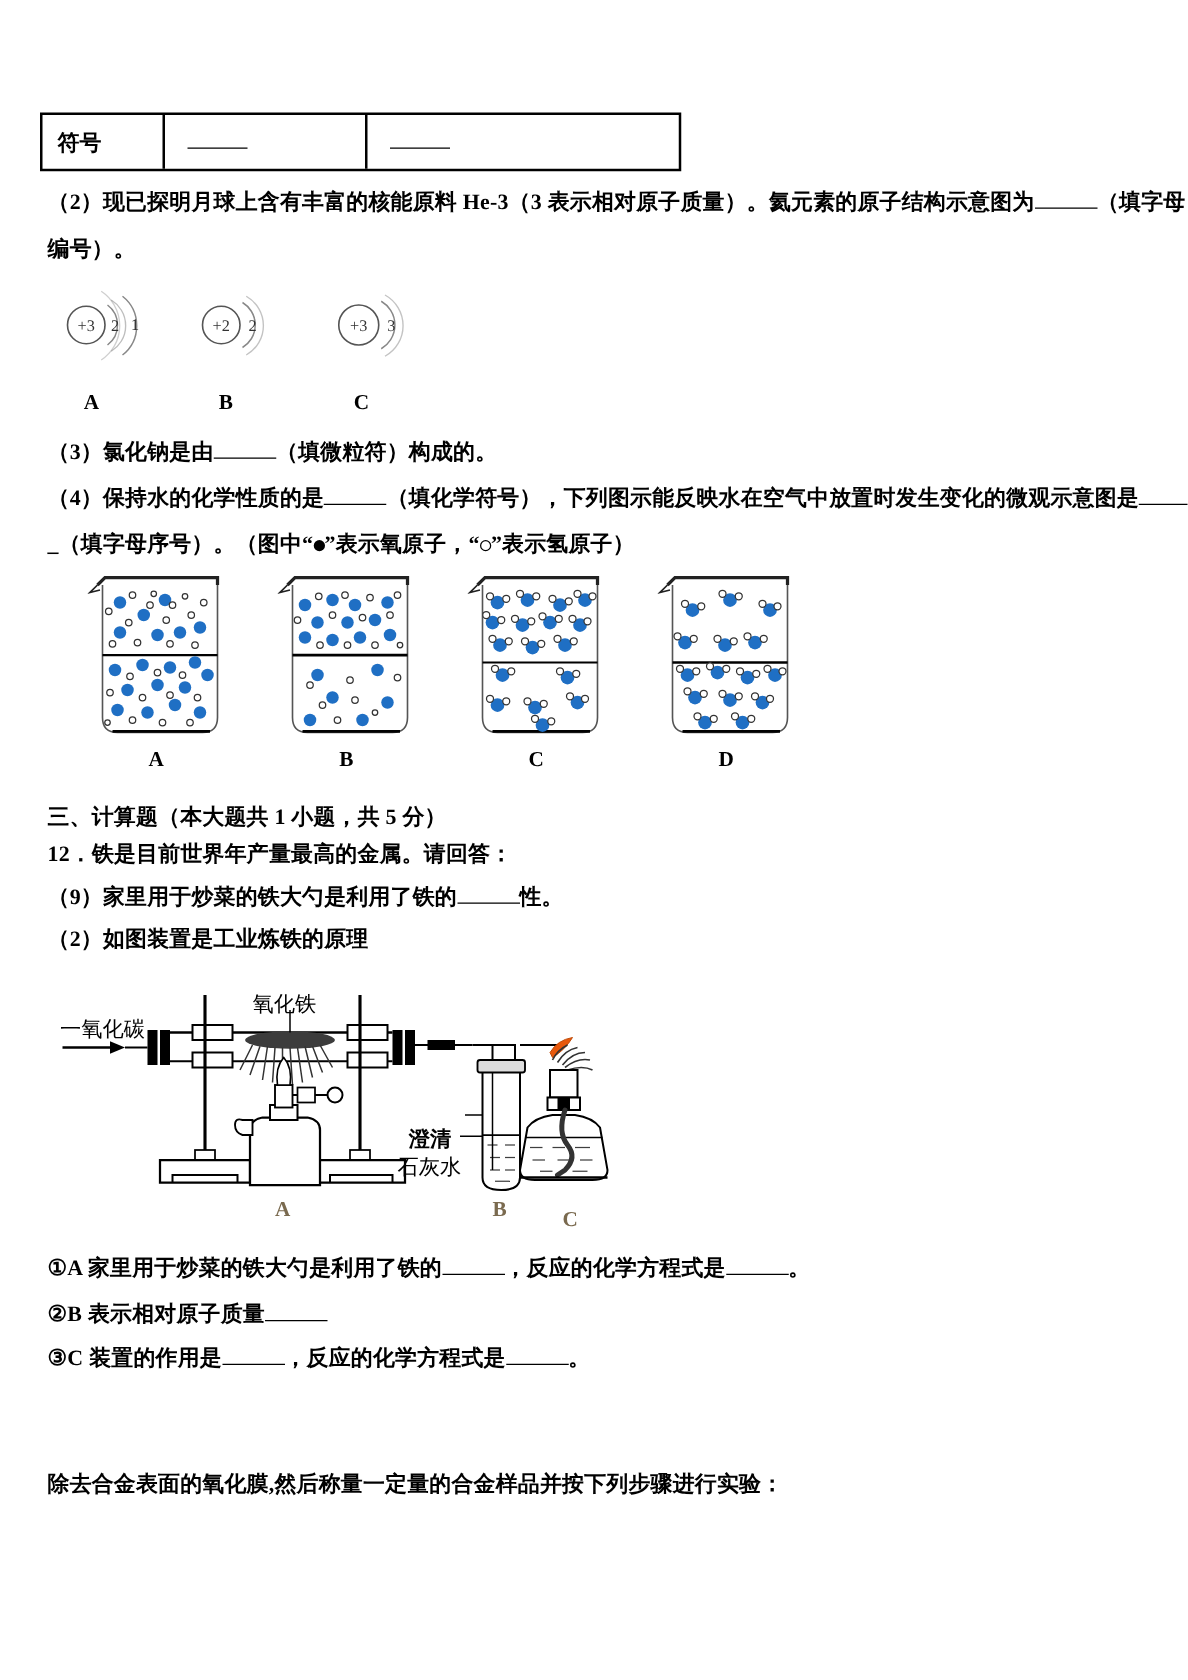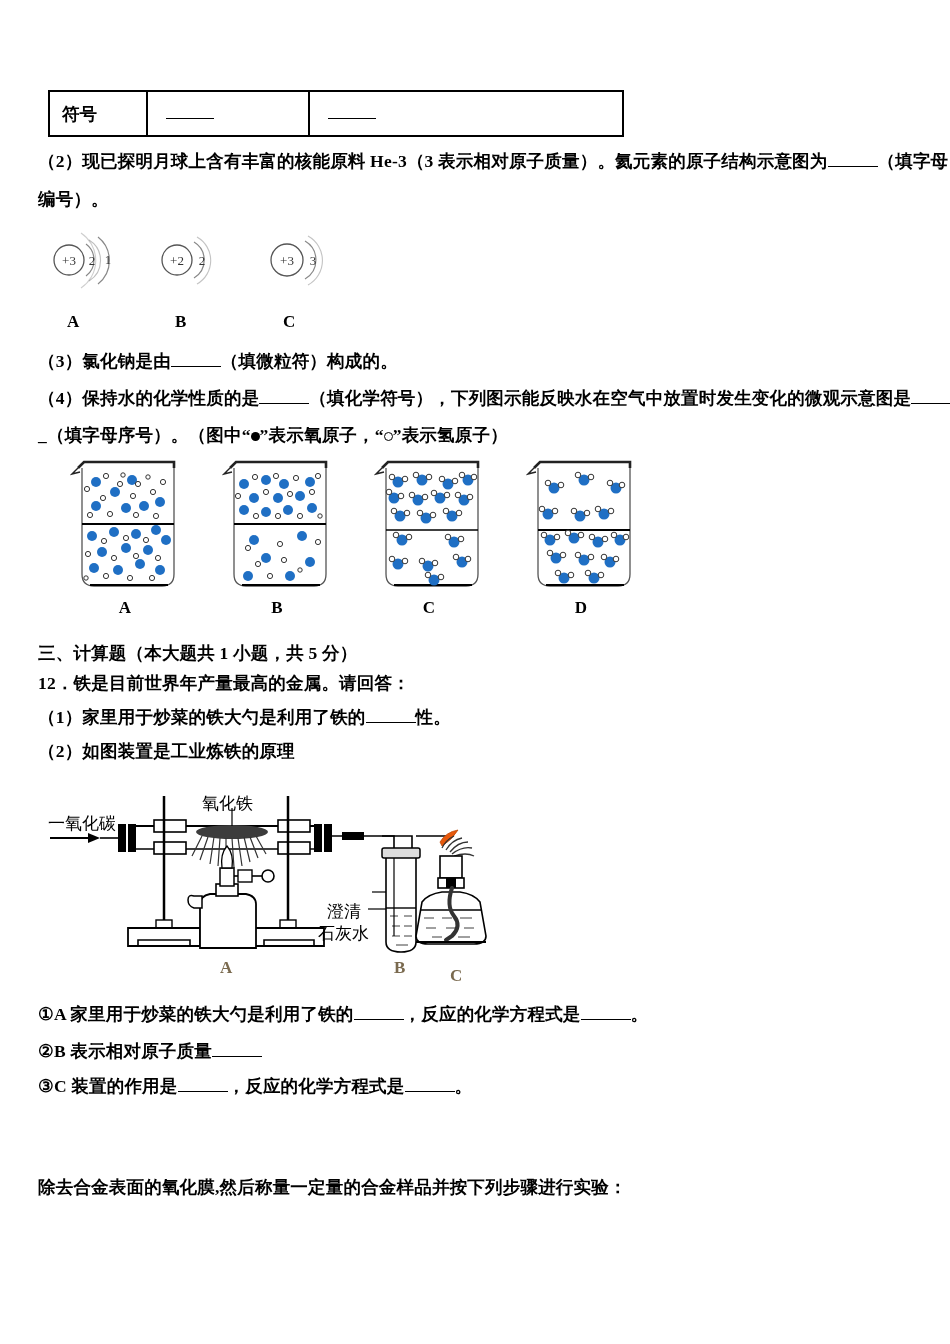--- a/index.html
+++ b/index.html
@@ -34,23 +34,23 @@
     display: inline-block;
     border-bottom: 1.6px solid #000;
     vertical-align: baseline;
   }
   .b40 { width: 42px; }
   .b48 { width: 50px; }
 
   
   #symbol-table {
     position: absolute;
-    left: 48px;
+    left: 32px;
     top: 90px;
-    width: 576px;
+    width: 513px;
     height: 47px;
     border: 2px solid #000;
     box-sizing: border-box;
     display: flex;
   }
   #symbol-table .cell {
     box-sizing: border-box;
     height: 100%;
     display: flex;
     align-items: center;
@@ -485,21 +485,21 @@
             </g>
         </g>
       </svg>
       <span class="beaker-label" style="left:0px;">D</span>
     </div>
   </div>
 
   <div class="txt" style="left:38px; top:642px;">三、计算题（本大题共 1 小题，共 5 分）</div>
   <div class="txt" style="left:38px; top:672px;">12．铁是目前世界年产量最高的金属。请回答：</div>
   <div class="txt" style="left:38px; top:706px;">
-    <span>（1）家里用于炒菜的铁大勺是利用了铁的</span><span class="blank b48"></span><span>性。</span>
+    <span>（9）家里用于炒菜的铁大勺是利用了铁的</span><span class="blank b48"></span><span>性。</span>
   </div>
   <div class="txt" style="left:38px; top:740px;">（2）如图装置是工业炼铁的原理</div>
 
   <div id="apparatus">
     <svg width="490" height="195" viewBox="0 0 490 195">
 
       <line x1="8" y1="42" x2="46" y2="42" stroke="#000" stroke-width="2"></line>
       <polygon points="46,37 58,42 46,47" fill="#000"></polygon>
       <line x1="58" y1="42" x2="76" y2="42" stroke="#000" stroke-width="1.6"></line>
 
@@ -595,21 +595,21 @@
           <line x1="390" y1="141" x2="400" y2="141"></line>
           <line x1="416" y1="141" x2="428" y2="141"></line>
         </g>
         <path d="M410 92 Q404 110 412 120 Q420 130 410 140 L404 144" fill="none" stroke="#333" stroke-width="4" stroke-linecap="round"></path>
         <line x1="374" y1="146" x2="444" y2="146" stroke="#000" stroke-width="2"></line>
       </g>
     </svg>
 
     <span class="cn-label" style="left:6px; top:16px;">一氧化碳</span>
     <span class="cn-label" style="left:160px; top:-4px;">氧化铁</span>
-    <span class="cn-label" style="left:285px; top:104px;">澄清</span>
+    <span class="cn-label" style="left:285px; top:104px;font-weight:bold;">澄清</span>
     <span class="cn-label" style="left:276px; top:126px;">石灰水</span>
 
     <span class="app-label" style="left:178px; top:162px;">A</span>
     <span class="app-label" style="left:352px; top:162px;">B</span>
     <span class="app-label" style="left:408px; top:170px;">C</span>
   </div>
 
   <div class="txt" style="left:38px; top:1003px;">
     <span>①A 家里用于炒菜的铁大勺是利用了铁的</span><span class="blank b48"></span><span>，反应的化学方程式是</span><span class="blank b48"></span><span>。</span>
   </div>

